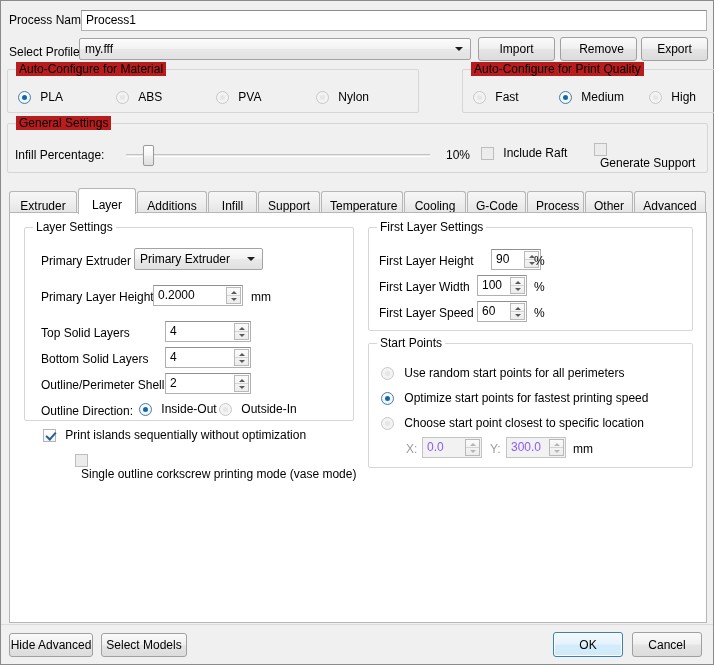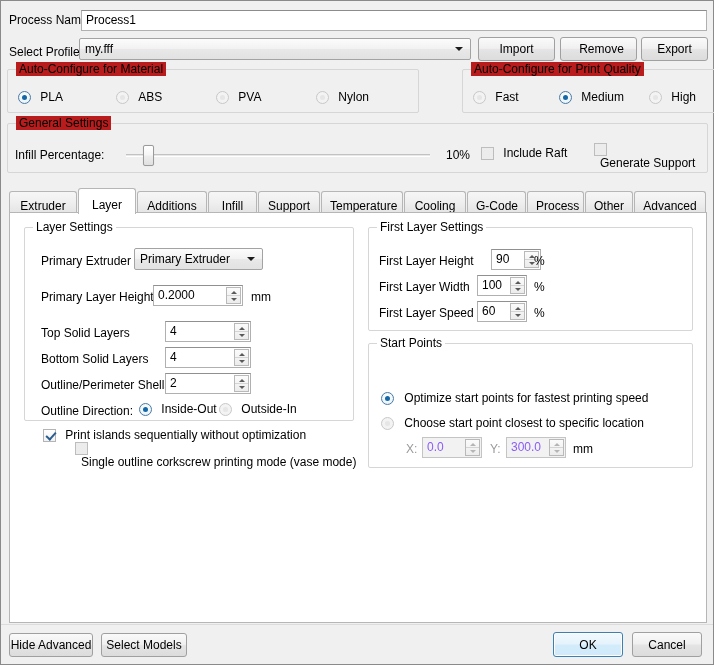--- a/index.html
+++ b/index.html
@@ -388,21 +388,21 @@
       </div>
       <div style="position:absolute;left:194px;top:174px;">
         <span class="radio off dis"></span>
         <span class="lbl" style="margin-left:6px;">Outside-In</span>
       </div>
 
       <div style="position:absolute;left:18px;top:200px;">
         <span class="chk on"></span>
         <span class="lbl" style="margin-left:6px;">Print islands sequentially without optimization</span>
       </div>
-      <div style="position:absolute;left:18px;top:213px;padding-left:32px;">
+      <div style="position:absolute;left:18px;top:225px;padding-left:32px;">
         <span class="chk empty"></span>
         <span class="lbl" style="margin-left:6px;">Single outline corkscrew printing mode (vase mode)</span>
       </div>
     </div>
 
     <div class="group onwhite" style="left:358px;top:14px;width:325px;height:104px;">
       <div class="gtitle">First Layer Settings</div>
 
       <div class="lbl" style="position:absolute;left:10px;top:26px;">First Layer Height</div>
       <div class="spin" style="position:absolute;left:108px;top:21px;width:50px;margin-left:14px;">
@@ -431,20 +431,24 @@
           <span class="up"></span>
           <span class="dn"></span>
         </span>
       </div>
       <div class="lbl" style="position:absolute;left:165px;top:78px;">%</div>
     </div>
 
     <div class="group onwhite" style="left:358px;top:130px;width:325px;height:125px;">
       <div class="gtitle">Start Points</div>
 
+      <div style="position:absolute;left:12px;top:22px;">
+        <span class="radio off dis"></span>
+        <span class="lbl" style="margin-left:7px;">Use random start points for all perimeters</span>
+      </div>
       <div style="position:absolute;left:12px;top:47px;">
         <span class="radio on"></span>
         <span class="lbl" style="margin-left:7px;">Optimize start points for fastest printing speed</span>
       </div>
       <div style="position:absolute;left:12px;top:72px;">
         <span class="radio off dis"></span>
         <span class="lbl" style="margin-left:7px;">Choose start point closest to specific location</span>
       </div>
 
       <div class="lbl" style="position:absolute;left:37px;top:98px;color:#9a9a9a;">X:</div>

